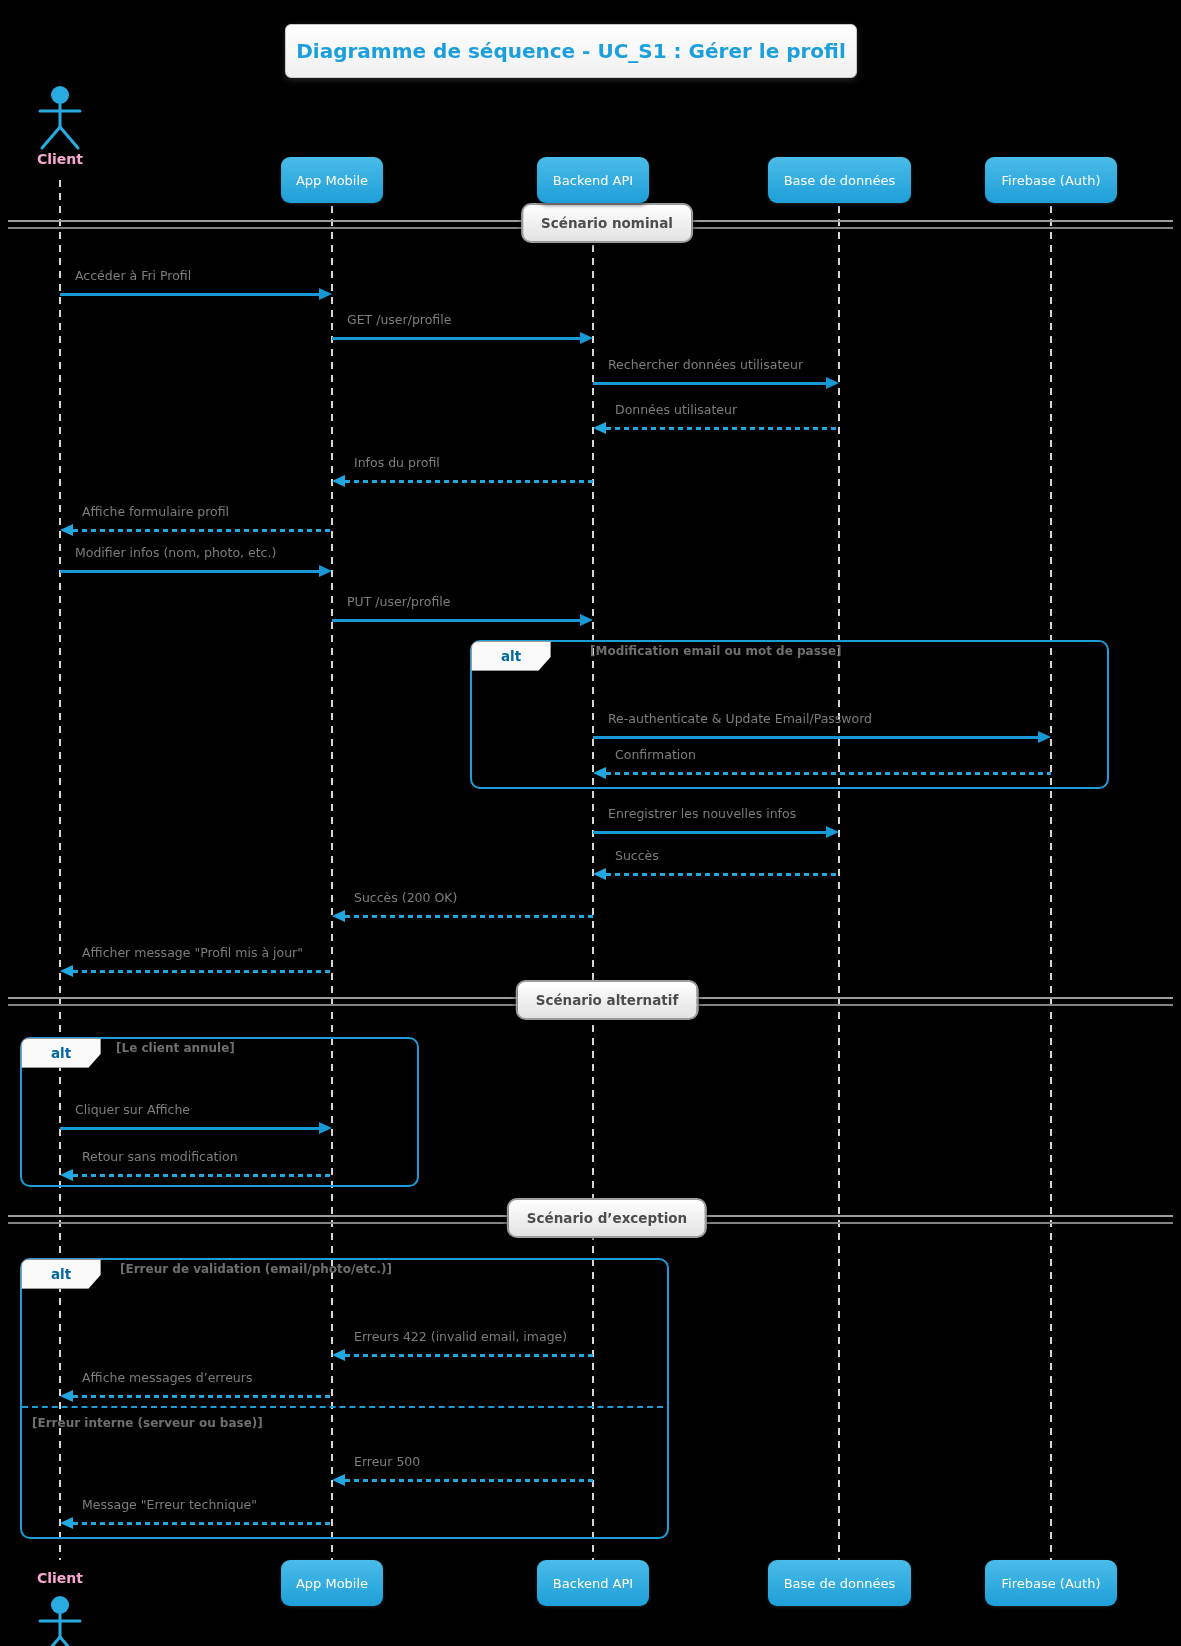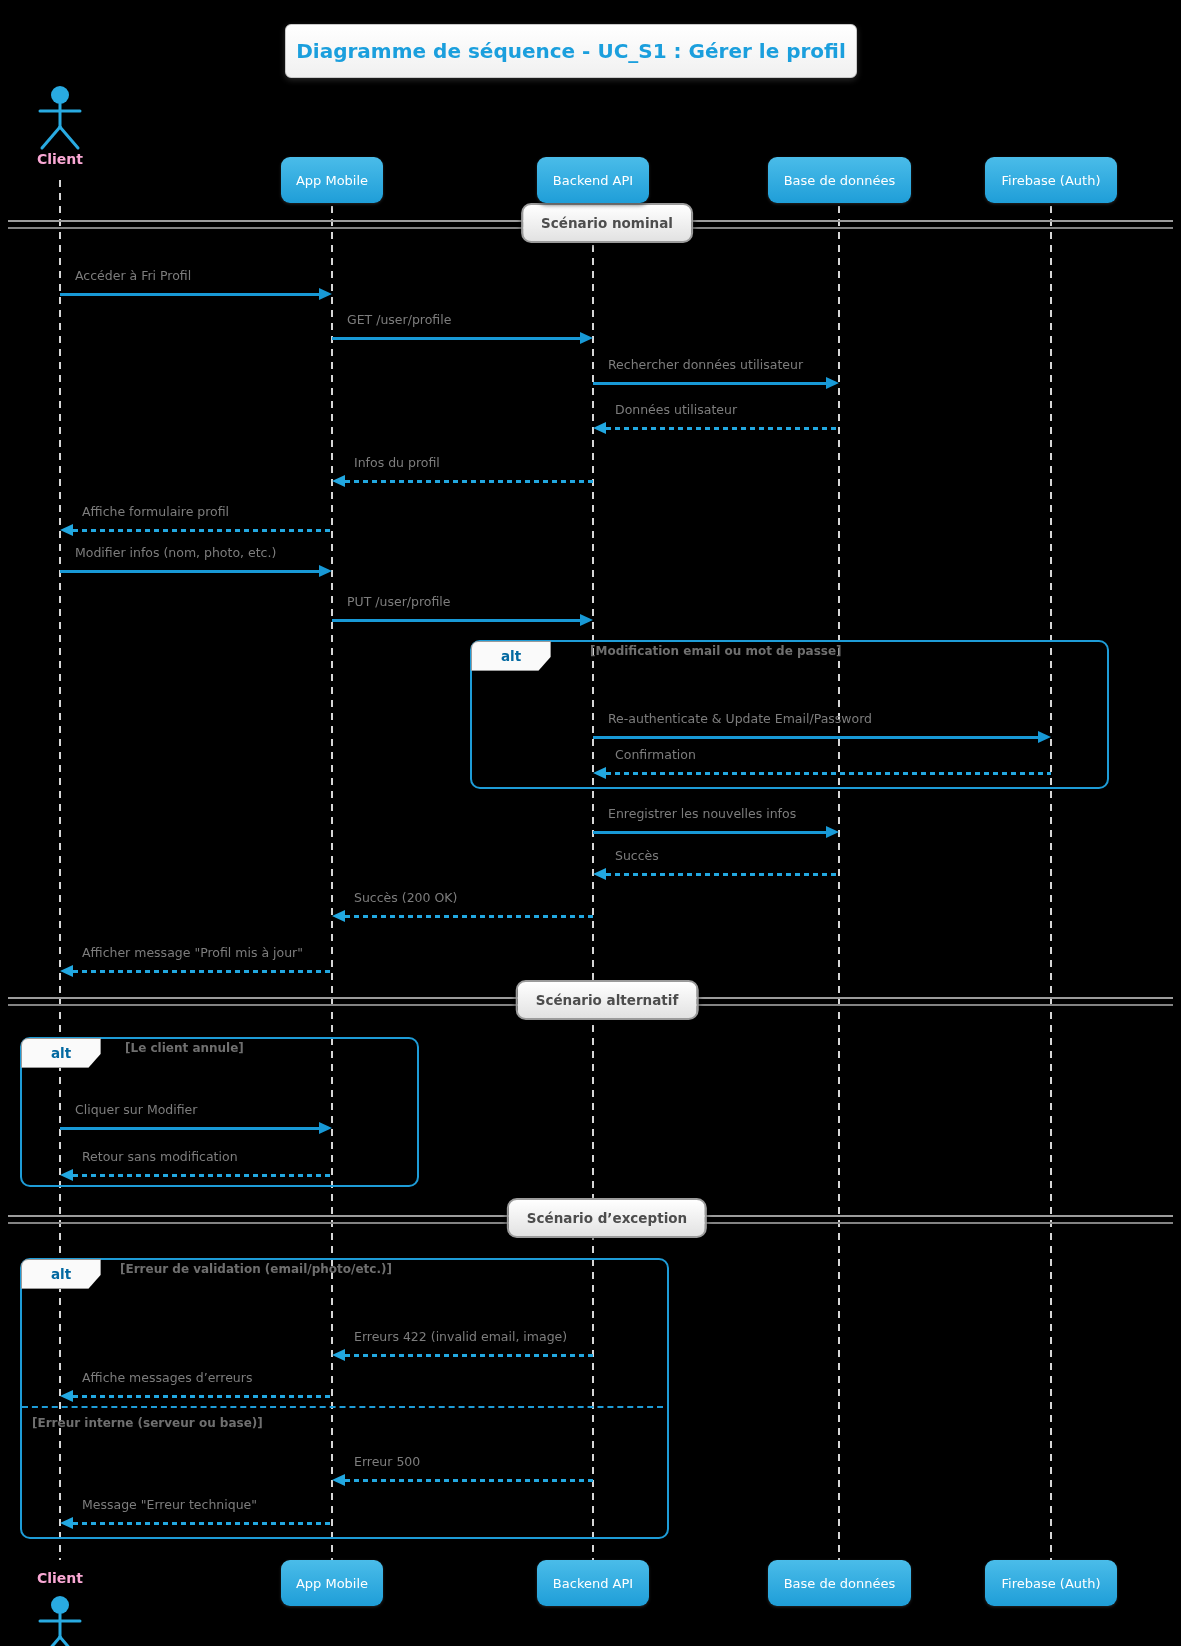--- a/index.html
+++ b/index.html
@@ -163,24 +163,24 @@
     <span class="lbl">Afficher message "Profil mis à jour"</span>
     <div class="line"></div>
     <div class="head"></div>
   </div>
 
   <div class="divider-line" style="top:997px"></div>
   <div class="divider-box" style="top:980px">Scénario alternatif</div>
 
   <div class="frame" style="left:20px;top:1037px;width:395px;height:146px"></div>
   <div class="alt-tab" style="left:21px;top:1038px">alt</div>
-  <div class="guard" style="left:125px;top:1041px">[Le client annule]</div>
+  <div class="guard" style="left:116px;top:1041px">[Le client annule]</div>
 
   <div class="msg sync" style="left:60px;top:1127px;width:272px">
-    <span class="lbl">Cliquer sur Modifier</span>
+    <span class="lbl">Cliquer sur Affiche</span>
     <div class="line"></div>
     <div class="head"></div>
   </div>
   <div class="msg return" style="left:60px;top:1174px;width:272px">
     <span class="lbl">Retour sans modification</span>
     <div class="line"></div>
     <div class="head"></div>
   </div>
 
   <div class="divider-line" style="top:1215px"></div>

